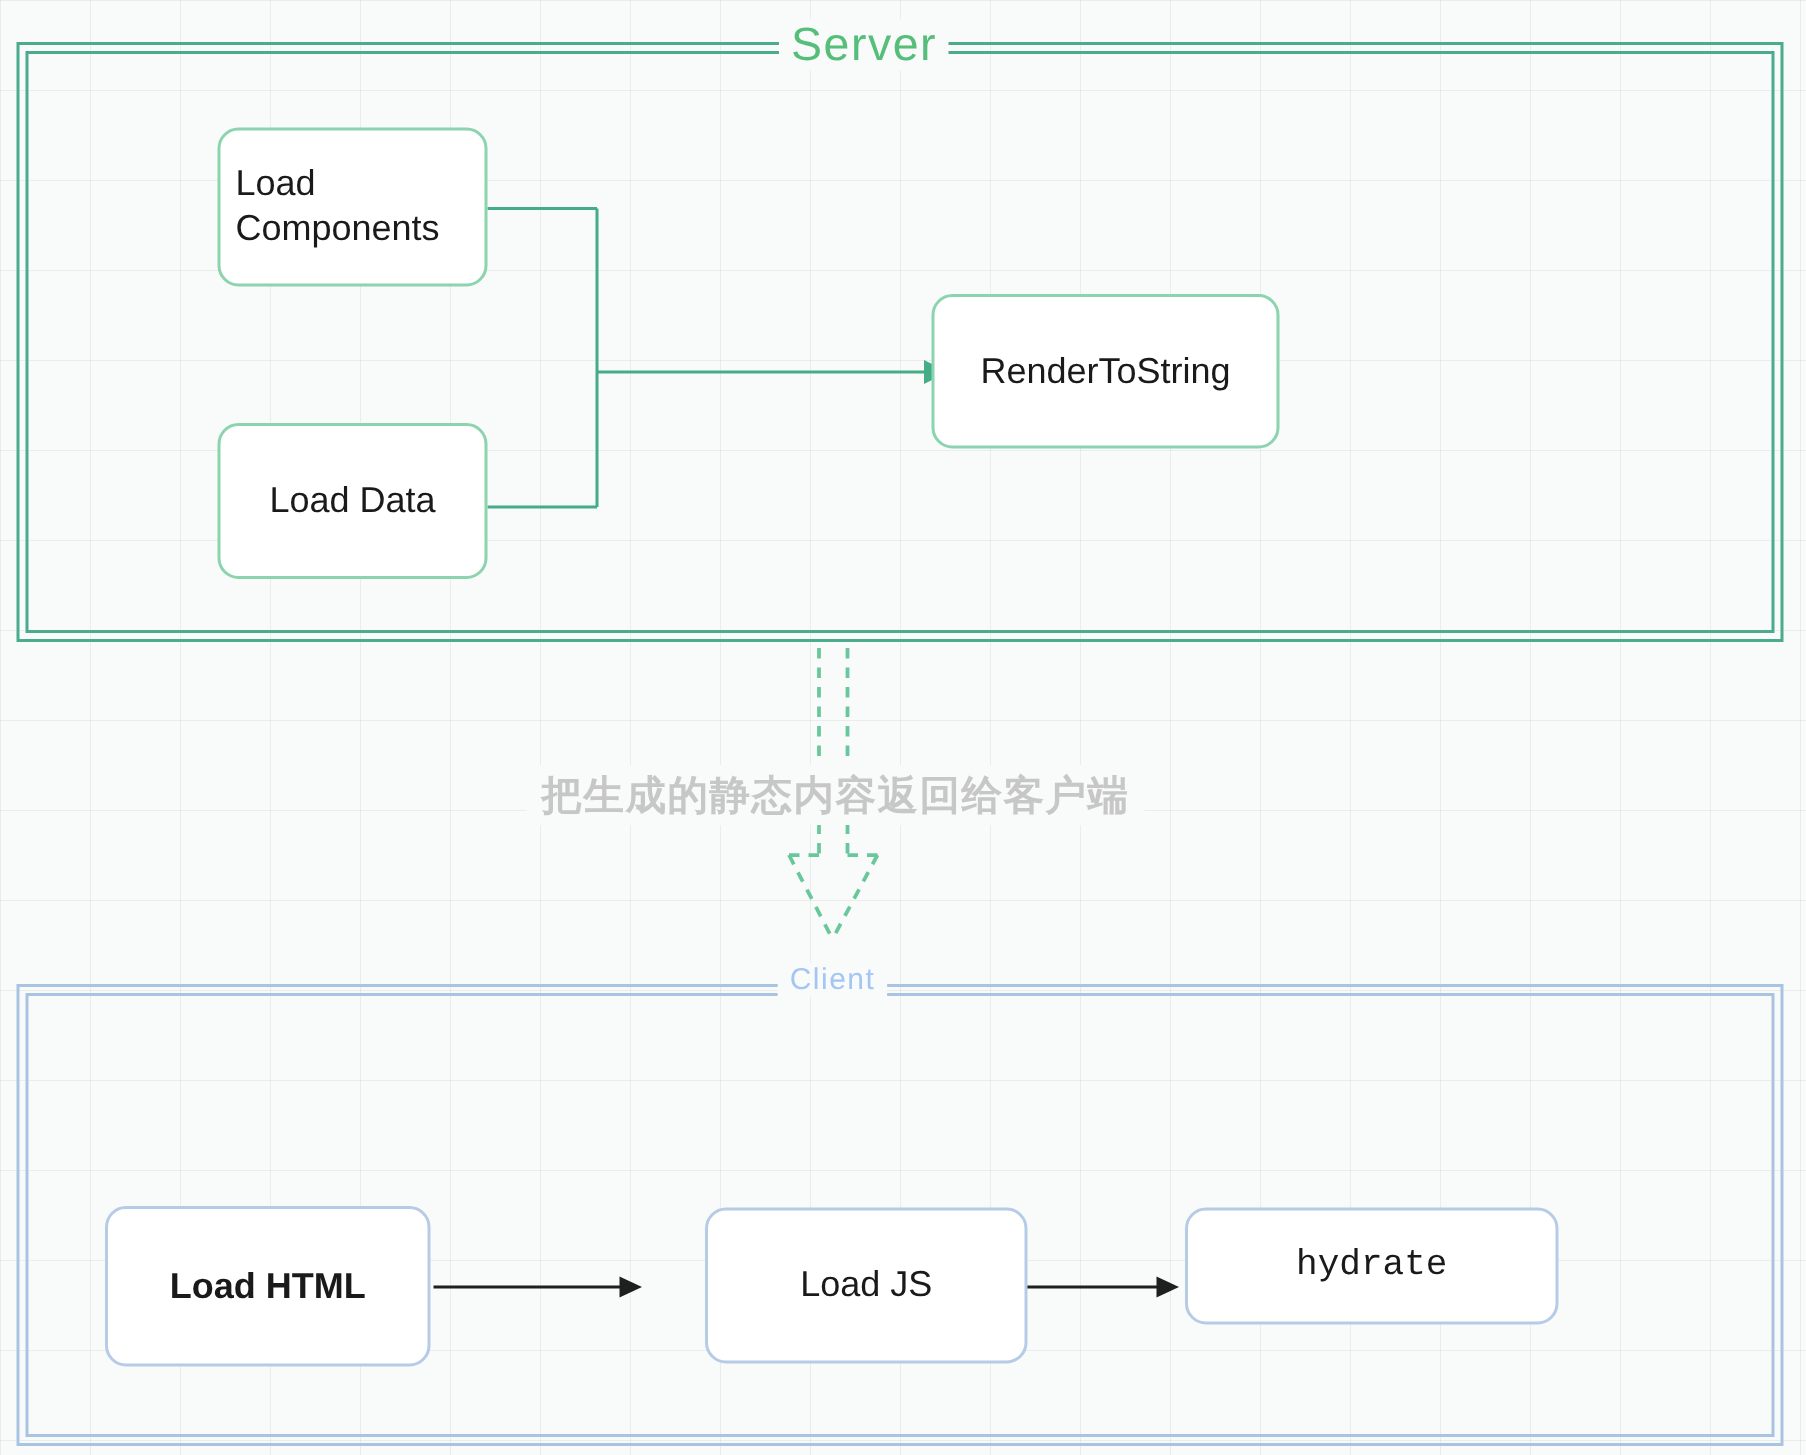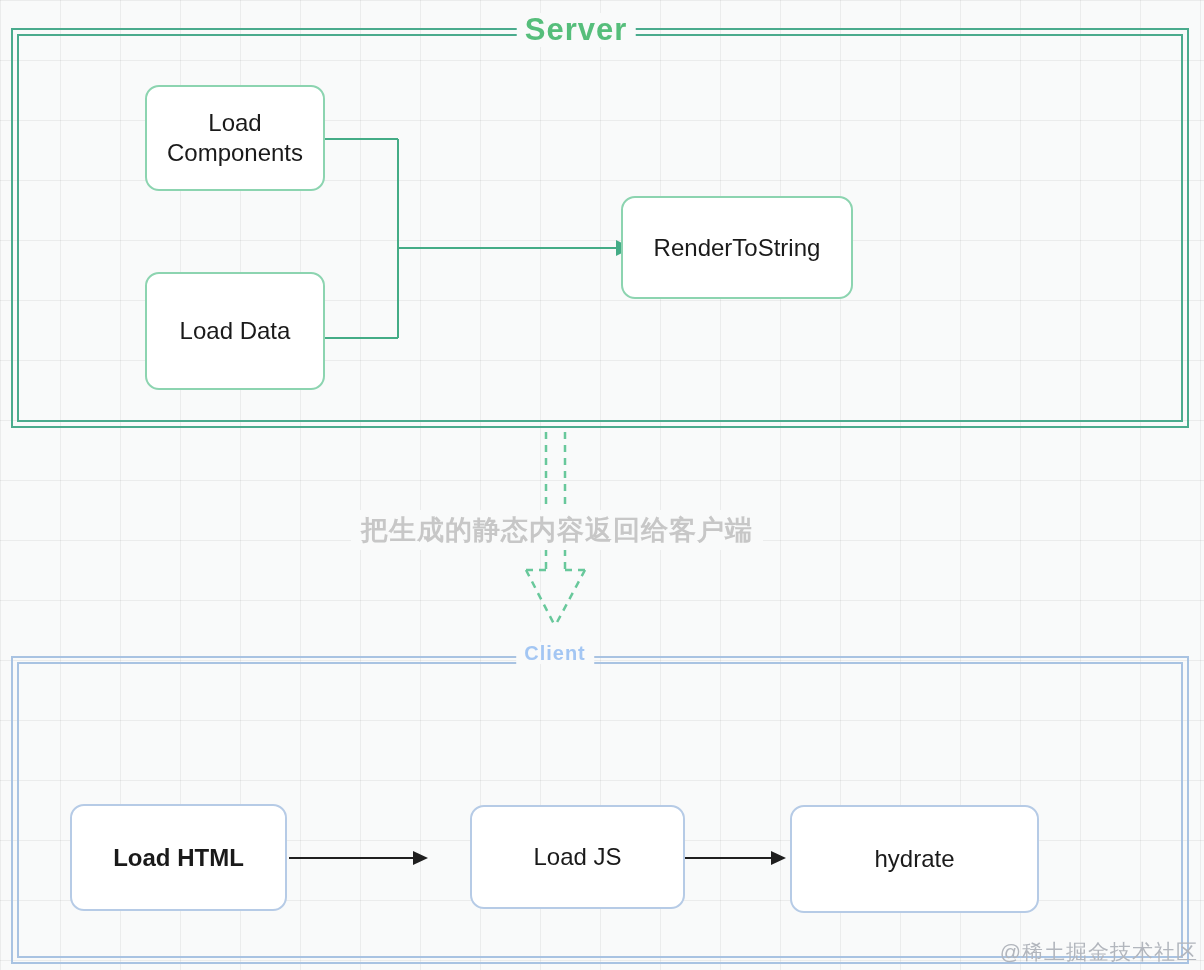--- a/index.html
+++ b/index.html
@@ -24,47 +24,47 @@
   
   .section-outer { position:absolute; z-index:1; }
   .section-inner { position:absolute; inset:4px; }
   .server-outer { left:11px; top:28px; width:1178px; height:400px; border:2px solid #4aab8d; }
   .server-inner { border:2px solid #4aab8d; }
   .client-outer { left:11px; top:656px; width:1178px; height:308px; border:2px solid #a9c3e2; }
   .client-inner { border:2px solid #a9c3e2; }
   .section-title {
     position:absolute; z-index:3;
     transform:translateX(-50%);
-    font-weight:bold;
+    font-weight:normal;
     background:#f9fafa;
     padding:0 8px;
     letter-spacing:1px;
     line-height:1.1;
   }
   .server-title { left:576px; top:13px; font-size:31px; color:#56be7b; }
   .client-title { left:555px; top:642px; font-size:20px; color:#a3c6f3; }
   
   .node {
     position:absolute; z-index:2;
     background:#ffffff;
     border-radius:14px;
     display:flex; align-items:center; justify-content:center;
-    text-align:center;
+    text-align:left;
     font-size:24px; color:#1a1a1a;
     line-height:1.25;
     padding:4px 10px;
   }
   .node-green { border:2px solid #8cd4b0; }
   .node-blue  { border:2px solid #b6cbe6; }
   .node-load-components { left:145px; top:85px;  width:180px; height:106px; }
-  .node-load-data       { left:145px; top:272px; width:180px; height:118px; }
+  .node-load-data       { left:145px; top:282px; width:180px; height:104px; }
   .node-render-to-string{ left:621px; top:196px; width:232px; height:103px; }
   .node-load-html       { left:70px;  top:804px; width:217px; height:107px;font-weight:bold; }
   .node-load-js         { left:430px; top:805px; width:215px; height:104px;margin-left:40px; }
-  .node-hydrate         { left:790px; top:805px; width:249px; height:108px; }
+  .node-hydrate         { left:790px; top:805px; width:249px; height:78px;font-family:Liberation Mono, monospace; }
   
   .transfer-label {
     position:absolute; z-index:2;
     left:557px; top:510px;
     transform:translateX(-50%);
     font-size:27px; font-weight:bold;
     color:#c7c7c7;
     background:#f9fafa;
     padding:2px 10px;
     white-space:nowrap;
@@ -135,15 +135,14 @@
   <div class="node node-blue node-load-html">
     <span>Load HTML</span>
   </div>
   <div class="node node-blue node-load-js">
     <span>Load JS</span>
   </div>
   <div class="node node-blue node-hydrate">
     <span>hydrate</span>
   </div>
 
-  <div class="watermark">@稀土掘金技术社区</div>
 
 </div>
 
 </body></html>

